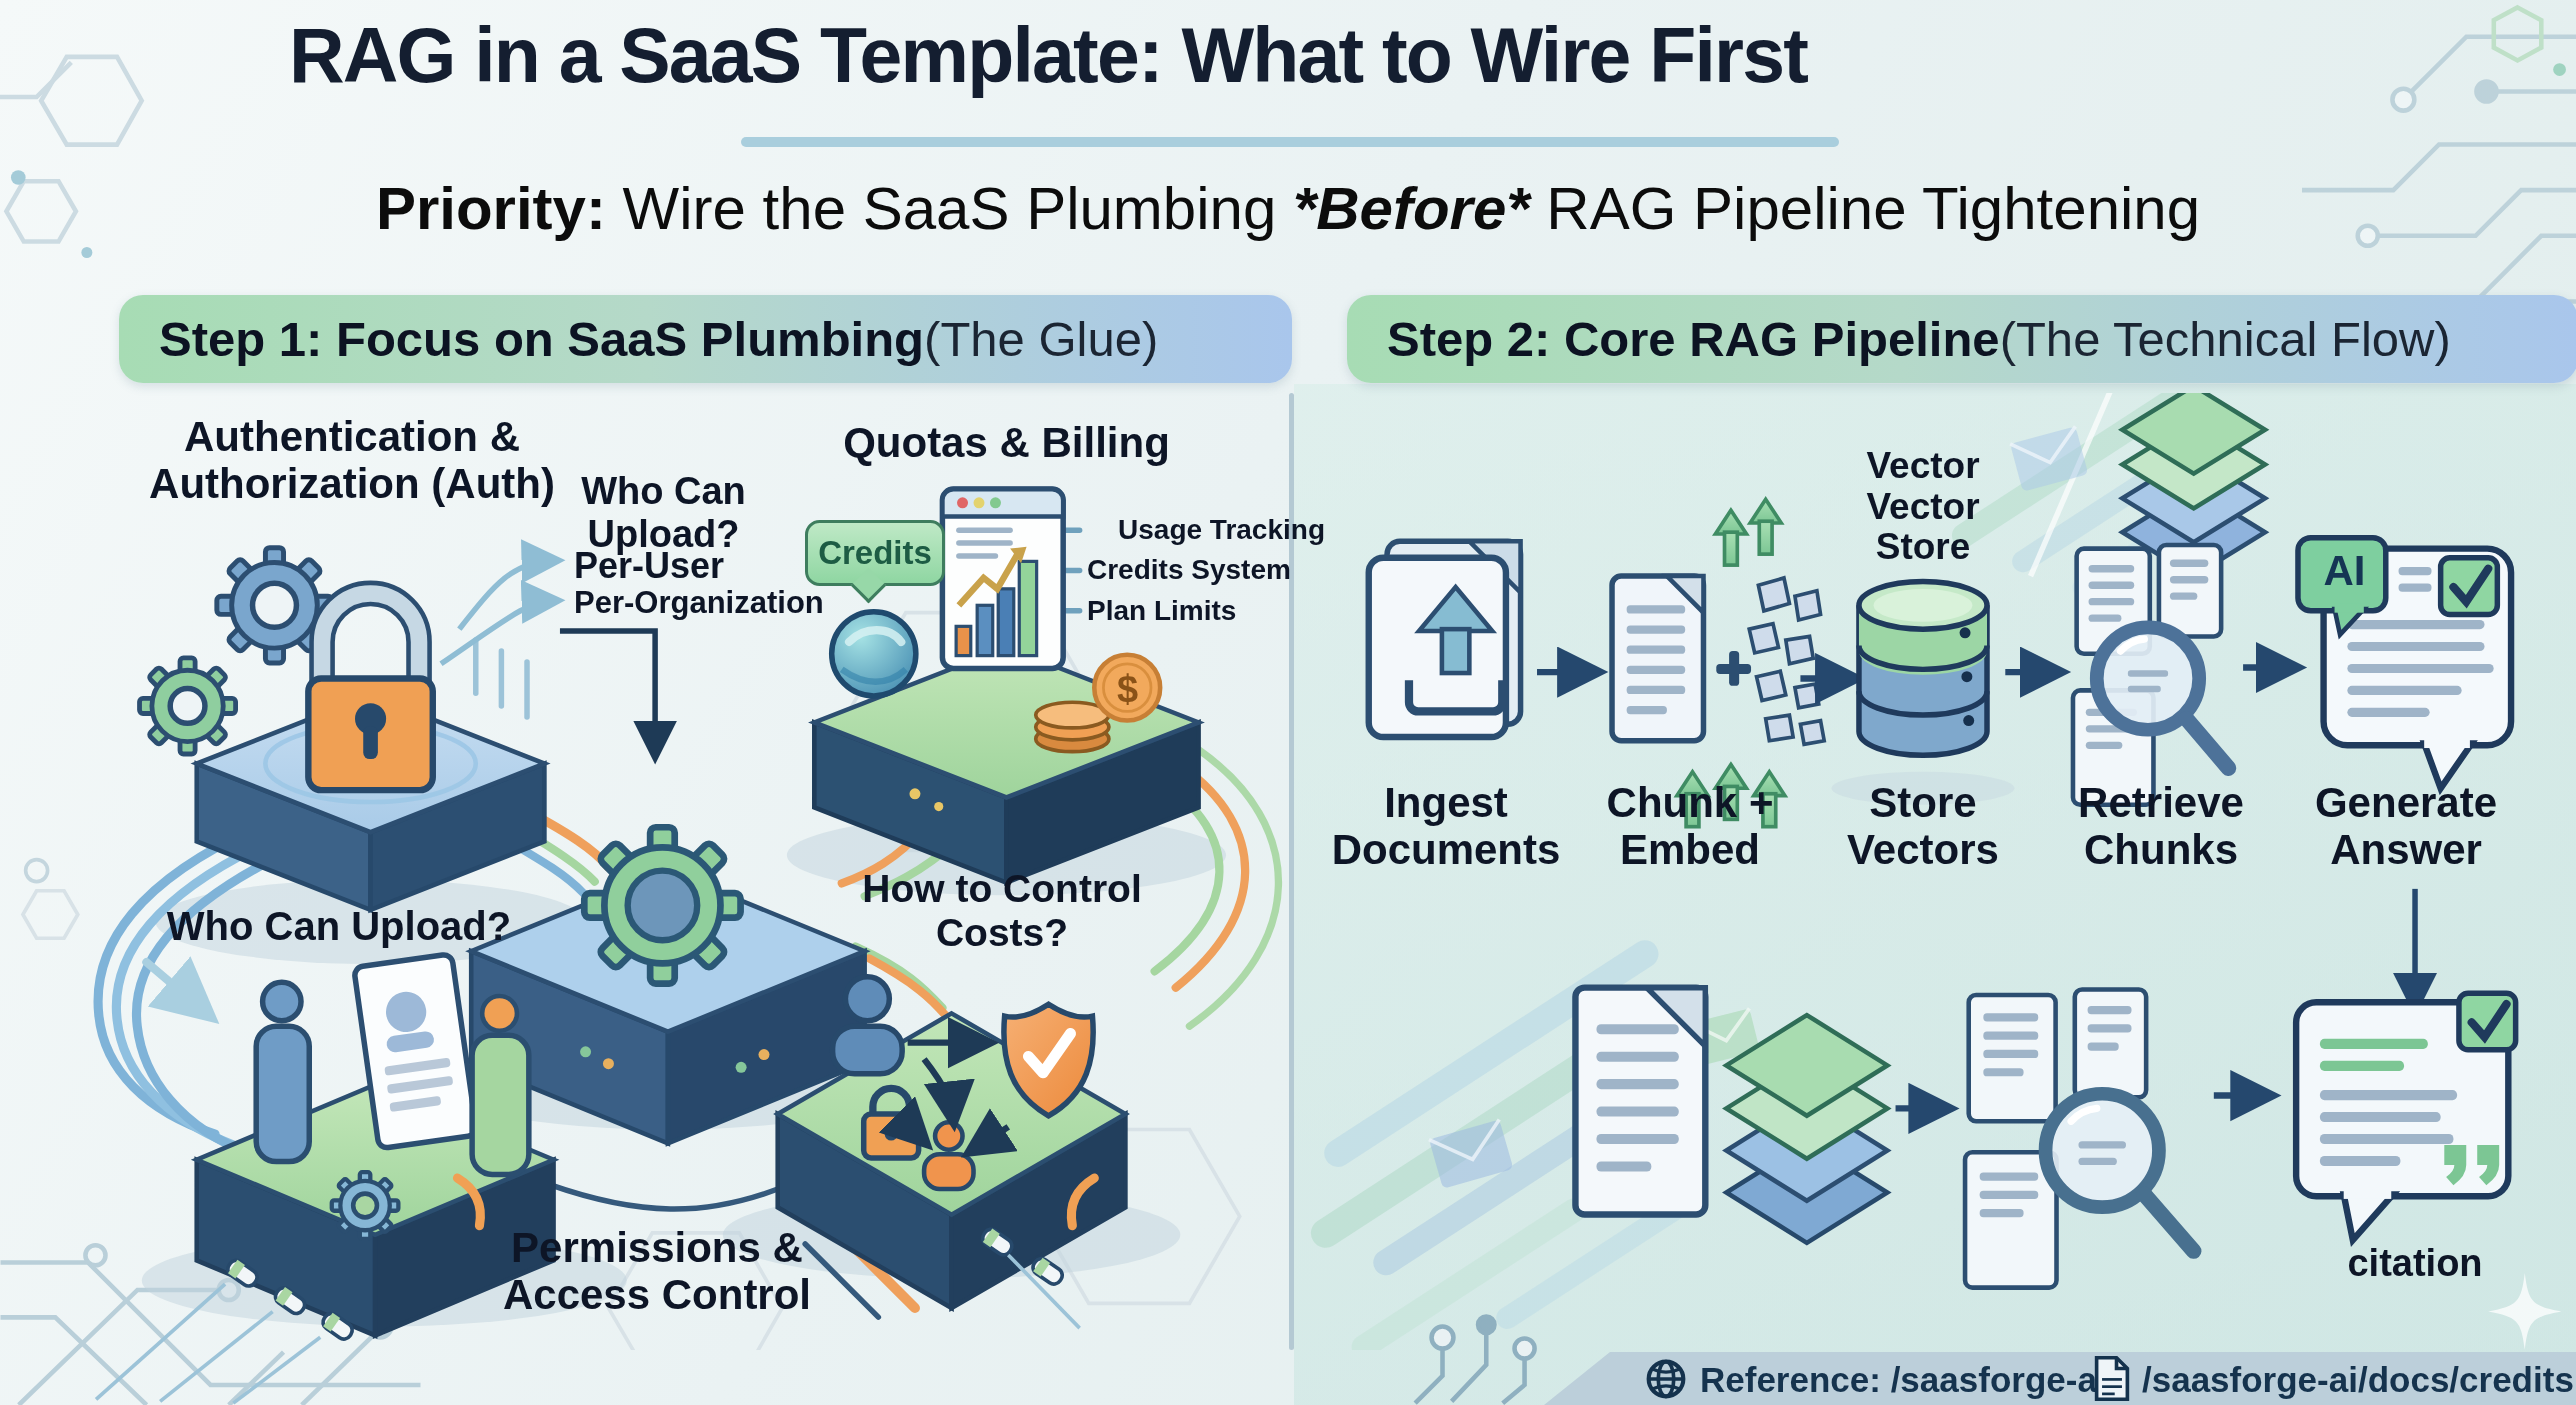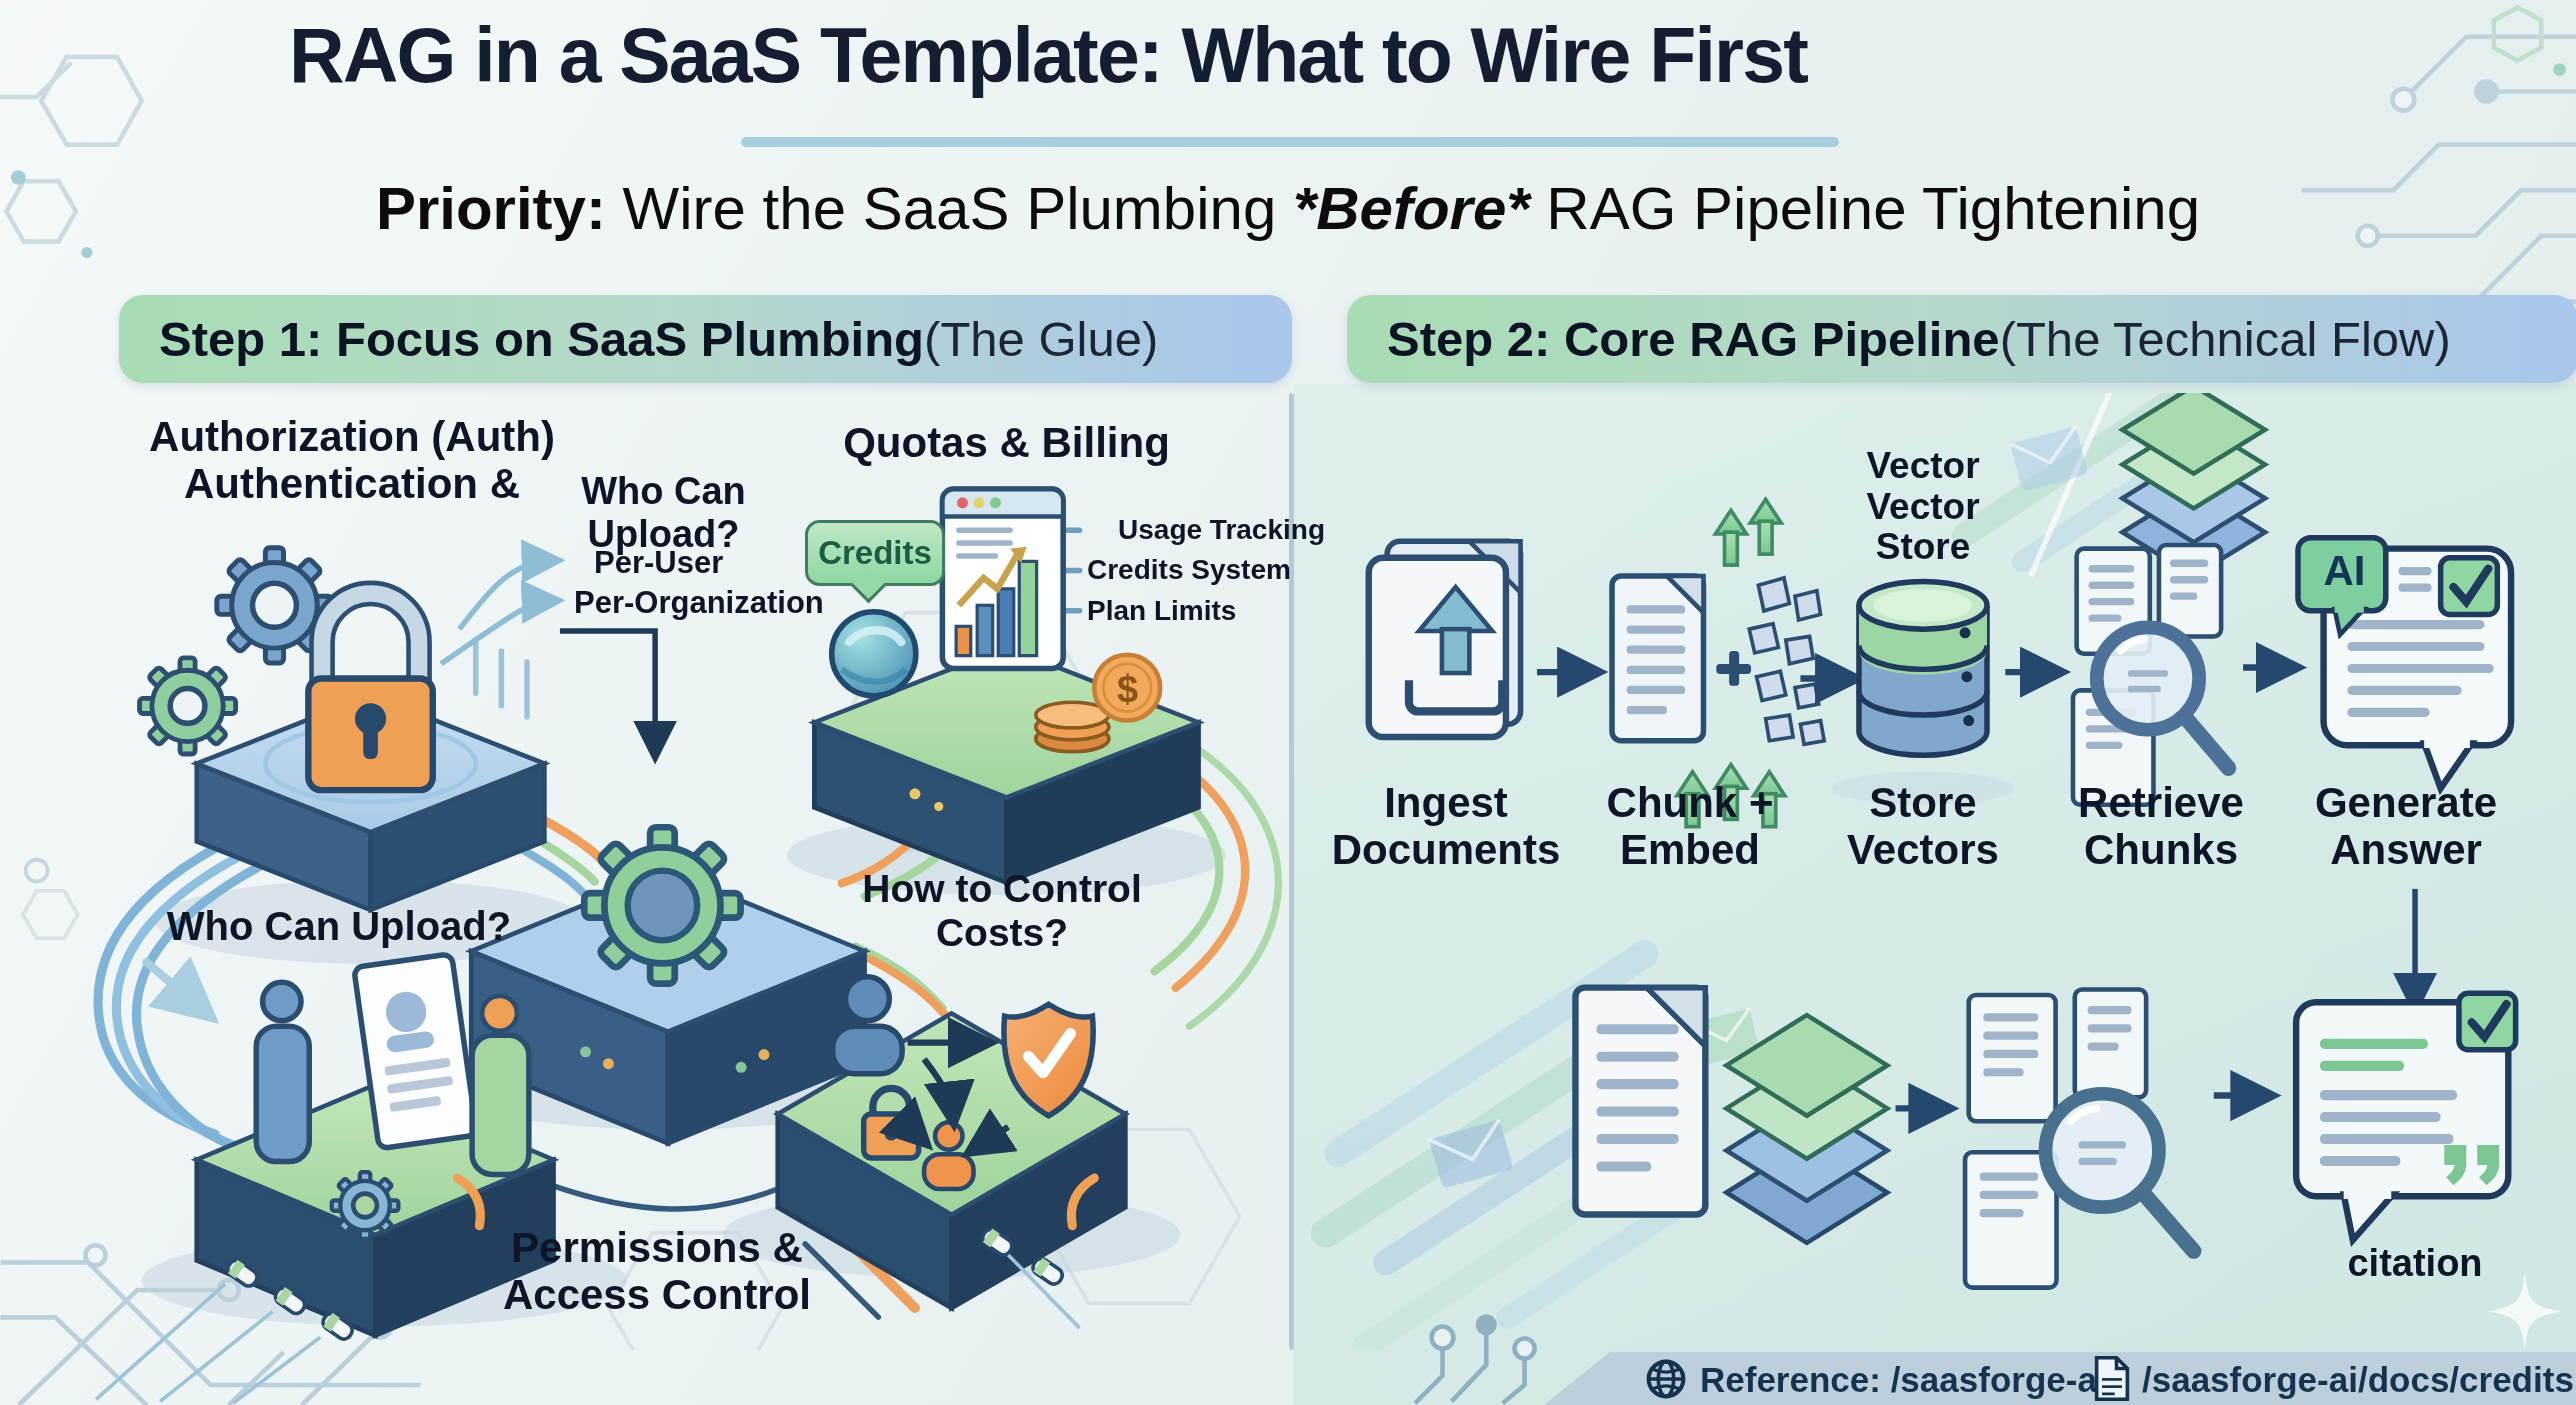--- a/index.html
+++ b/index.html
@@ -565,28 +565,28 @@
       <g fill="#7cc694">
         <path d="M2672,1252 h24 v22 q0,12 -14,22 l-8,-9 q9,-6 9,-13 h-11 Z"></path>
         <path d="M2708,1252 h24 v22 q0,12 -14,22 l-8,-9 q9,-6 9,-13 h-11 Z"></path>
       </g>
     </g>
 
     <path d="M2760,1392 C2764,1424 2768,1428 2800,1434 C2768,1440 2764,1444 2760,1476 C2756,1444 2752,1440 2720,1434 C2752,1428 2756,1424 2760,1392 Z" fill="#ffffff" opacity="0.75"></path>
   </svg>
 
   <div class="lbl" style="left:137px;top:413px;width:430px;font-size:42px;">
+    <div>Authentication &amp;</div>
     <div>Authorization (Auth)</div>
-    <div>Authentication &amp;</div>
   </div>
   <div class="lbl" style="left:574px;top:470px;width:179px;font-size:38px;">
     <div>Who Can</div>
     <div>Upload?</div>
   </div>
-  <div class="lbl" style="left:574px;top:546px;width:238px;font-size:31px;text-align:left;font-weight:700;margin-left:20px;">Per-User</div>
+  <div class="lbl" style="left:574px;top:546px;width:238px;font-size:36px;text-align:left;font-weight:700;">Per-User</div>
   <div class="lbl" style="left:574px;top:586px;width:274px;font-size:31px;text-align:left;font-weight:700;">Per-Organization</div>
   <div class="lbl" style="left:842px;top:419px;width:329px;font-size:42px;text-align:center;">Quotas &amp; Billing</div>
   <div class="abs credits">Credits</div>
   <div class="lbl" style="left:1087px;top:514px;width:238px;font-size:28px;text-align:right;font-weight:700;">Usage Tracking</div>
   <div class="lbl" style="left:1087px;top:554px;width:238px;font-size:28px;text-align:left;font-weight:700;">Credits System</div>
   <div class="lbl" style="left:1087px;top:595px;width:238px;font-size:28px;text-align:left;font-weight:700;">Plan Limits</div>
   <div class="lbl" style="left:165px;top:887px;width:348px;font-size:40px;margin-top:17px;">Who Can Upload?</div>
   <div class="lbl" style="left:851px;top:867px;width:302px;font-size:39px;">
     <div>How to Control</div>
     <div>Costs?</div>

